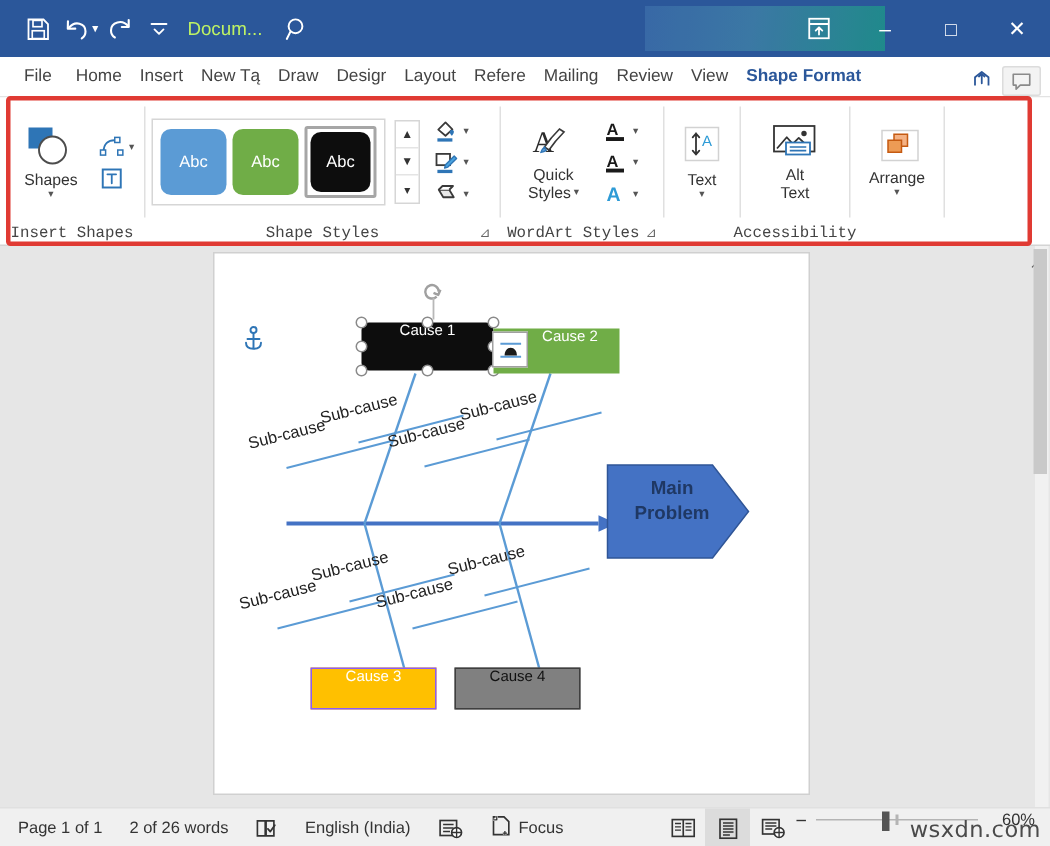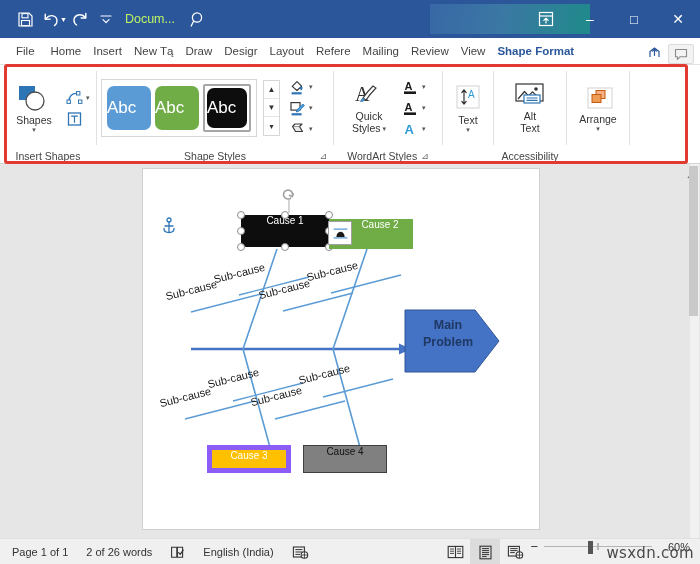--- a/index.html
+++ b/index.html
@@ -52,43 +52,43 @@
 
   
   .ribbon{
     height:99px; background:#fff; display:flex; position:relative;
     border-bottom:1px solid #d4d4d4;
   }
   .rgroup{ position:relative; display:flex; flex-direction:column; height:99px; }
   .rgroup .gbody{ flex:1; display:flex; align-items:center; padding:3px 5px 0; }
   .rgroup .glabel{
     height:16px; font-size:10.5px; color:#444; text-align:right; line-height:16px;
-    display:flex; align-items:center; justify-content:center; gap:4px;
+    display:flex; align-items:center; justify-content:center; gap:4px;font-family:Liberation Mono, monospace;
   }
   .gsep{ width:1px; background:#e0e0e0; margin:6px 0 18px; }
 
   .bigbtn{
     width:56px; display:flex; flex-direction:column; align-items:center; justify-content:center;
     font-size:10.5px; color:#333; gap:1px; padding:2px 0;
   }
   .bigbtn .cap{ text-align:center; line-height:11px; }
   .chev{ font-size:7px; color:#555; line-height:6px; }
 
   .smallcol{ display:flex; flex-direction:column; justify-content:center; gap:3px; }
   .smallrow{ display:flex; align-items:center; gap:2px; }
   .icobox{ width:20px;height:18px; display:flex;align-items:center;justify-content:center; }
   .cdown{ font-size:7px; color:#555; }
 
   
   .gallery{
     display:flex; align-items:center; gap:4px; border:1px solid #d6d6d6; background:#fff;
     padding:4px 5px; height:58px;
   }
-  .swatch{ width:44px;height:44px;border-radius:7px;display:flex;align-items:center;
-           font-size:17px; color:#fff; }
+  .swatch{ width:44px;height:44px;border-radius:7px;display:flex;align-items:center;justify-content:center;
+           font-size:11px; color:#fff; }
   .sw-sel{ border:2px solid #a6a6a6; padding:2px; border-radius:2px; background:#fff; }
   .spin{ display:flex;flex-direction:column; border:1px solid #d6d6d6; margin-left:2px; }
   .spin div{ width:15px;height:18px;display:flex;align-items:center;justify-content:center;font-size:8px;color:#333;border-bottom:1px solid #e4e4e4;}
   .spin div:last-child{border-bottom:none;}
 
   .dlg{ font-size:9px; color:#666; }
 
   
   .redbox{
     position:absolute; left:4px; top:64px; width:684px; height:100px;
@@ -535,21 +535,21 @@
     </div>
 
     <div class="layoutopt" style="left:185px;top:52px">
       <svg width="17" height="15" viewBox="0 0 17 15">
           <rect x="1" y="1" width="15" height="13" fill="#fff"></rect>
           <path d="M1.6 3.2h13.8M1.6 11.8h13.8" stroke="#5b9bd5" stroke-width="1.3"></path>
           <path d="M4.4 11C4.4 7.9 6.2 5.8 8.5 5.8s4.1 2.1 4.1 5.2" fill="#1a1a1a"></path>
         </svg>
     </div>
 
-    <div class="shapebox" style="left:64px;top:276px;width:84px;height:28px;background:#ffc000;color:#fff;border:5px solid #8b5cf6">
+    <div class="shapebox" style="left:64px;top:276px;width:84px;height:28px;background:#ffc000;color:#fff;border:1px solid #8b5cf6">
       <span>Cause 3</span>
     </div>
 
     <div class="shapebox" style="left:160px;top:276px;width:84px;height:28px;background:#808080;color:#111;border:1.5px solid #3f3f3f">
       <span>Cause 4</span>
     </div>
   </div>
 
   <svg class="redarrow" width="190" height="130" viewBox="0 0 190 130">
     <line x1="178" y1="118" x2="24" y2="16" stroke="#e04a42" stroke-width="6" stroke-linecap="round"></line>
@@ -567,20 +567,30 @@
       </svg>
   </div>
   <div class="st">English (India)</div>
   <div class="st">
     <svg width="17" height="15" viewBox="0 0 17 15">
         <rect x="1.4" y="2" width="11" height="10" fill="none" stroke="#333" stroke-width="1.1"></rect>
         <path d="M3.4 4.6h7M3.4 7h7M3.4 9.4h4.6" stroke="#333" stroke-width="1"></path>
         <circle cx="12.4" cy="10" r="3.3" fill="#fff" stroke="#333" stroke-width="1.1"></circle>
         <path d="M9.3 10h6.2M12.4 6.8v6.4" stroke="#333" stroke-width=".9"></path>
       </svg>
+  </div>
+  <div class="st">
+    <span>
+      <svg width="14" height="15" viewBox="0 0 14 15">
+          <path d="M2 1.6h7l3.2 3.2v8.6H2z" fill="none" stroke="#333" stroke-width="1.1"></path>
+          <path d="M4.2 1.2v2.6M1.6 3.6h2.6M9.6 11v2.6M8.2 12.4h2.8" stroke="#fff" stroke-width="1.6"></path>
+          <path d="M4.2 1.2v2.6M1.6 3.6h2.6M9.6 11v2.6M8.2 12.4h2.8" stroke="#333" stroke-width=".9"></path>
+        </svg>
+    </span>
+    <span>Focus</span>
   </div>
   <div style="flex:1"></div>
   <div class="viewbtn">
     <svg width="17" height="14" viewBox="0 0 17 14">
         <rect x="1.2" y="1.4" width="14.6" height="11.2" fill="none" stroke="#333" stroke-width="1.1"></rect>
         <path d="M8.5 1.4v11.2" stroke="#333" stroke-width="1.1"></path>
         <path d="M3 4h4M3 6.2h4M3 8.4h4M10 4h4M10 6.2h4M10 8.4h4" stroke="#333" stroke-width=".9"></path>
       </svg>
   </div>
   <div class="viewbtn active">

